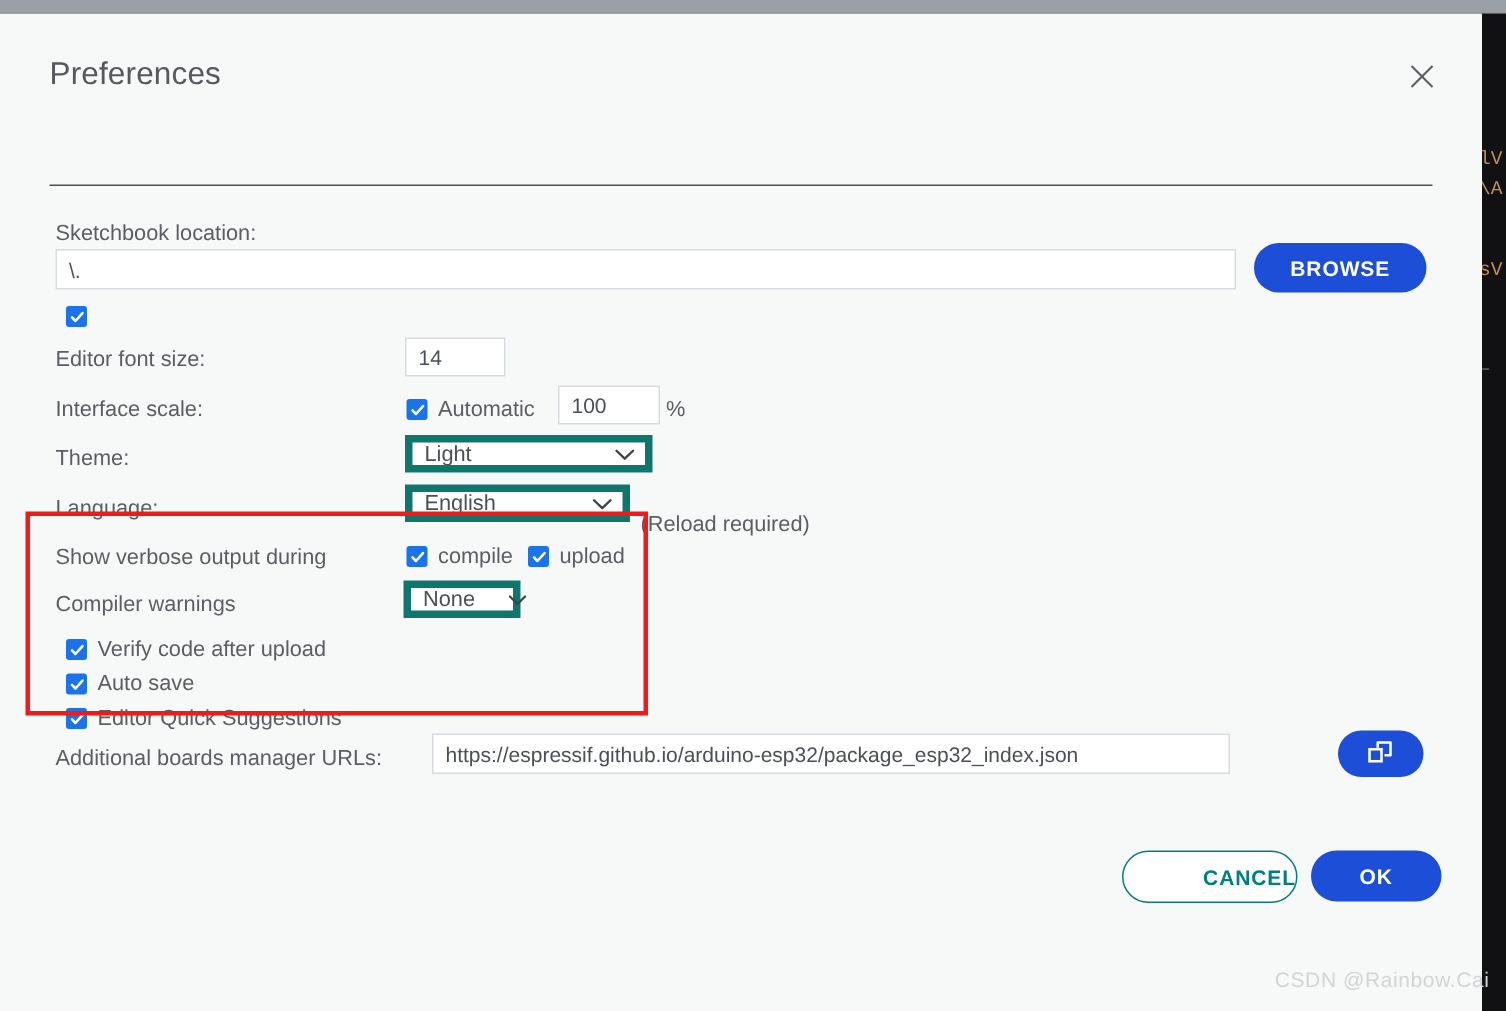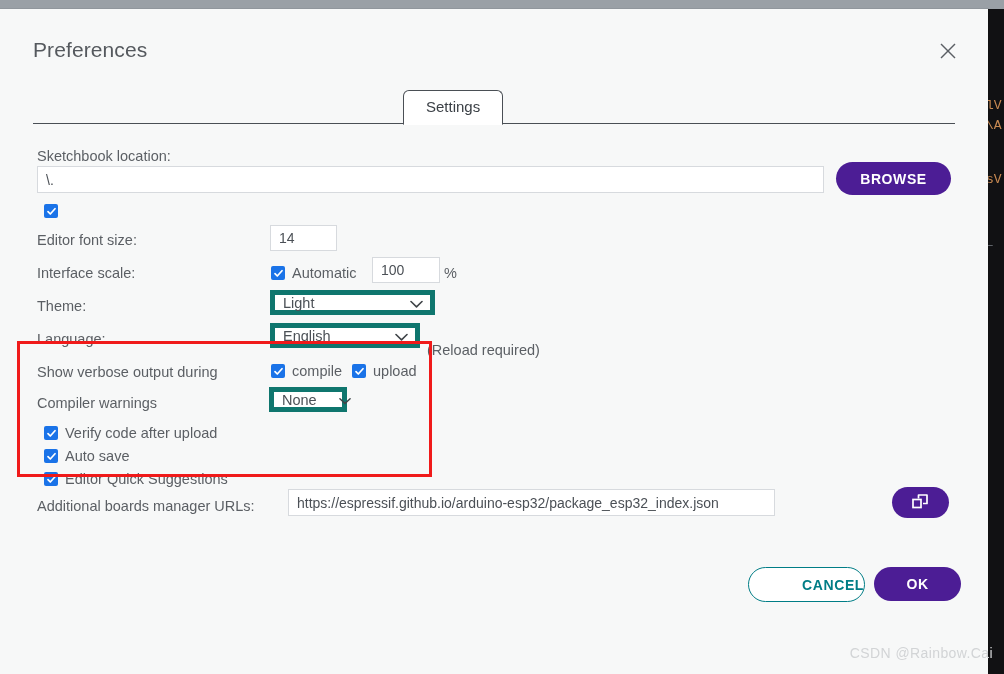--- a/index.html
+++ b/index.html
@@ -197,21 +197,21 @@
     color: #4b5056;
     cursor: pointer;
   }
   .chev {
     margin-left: 10px;
     display: block;
   }
 
   
   .btn-teal {
-    background: #4c1d95;
+    background: #1d4ed8;
     color: #ffffff;
     border: none;
     border-radius: 999px;
     font-size: 14px;
     font-weight: bold;
     letter-spacing: .6px;
     display: flex;
     align-items: center;
     justify-content: center;
     cursor: pointer;
@@ -272,23 +272,20 @@
         <svg width="18" height="18" viewBox="0 0 18 18">
           <line x1="2" y1="2" x2="16" y2="16" stroke="#5b5f64" stroke-width="1.4"></line>
           <line x1="16" y1="2" x2="2" y2="16" stroke="#5b5f64" stroke-width="1.4"></line>
         </svg>
       </span>
     </div>
 
     <div class="tabbar">
       <div class="tab-rule"></div>
       <div class="tabs">
-        <div class="tab active">
-          <span>Settings</span>
-        </div>
       </div>
     </div>
 
     <div class="form">
 
       <div class="row" style="top:8px; left:37px;">
         <span class="lbl">Sketchbook location:</span>
       </div>
 
       <div class="txtfield" style="position:absolute; top:29px; left:37px; width:787px; height:27px;">
@@ -414,21 +411,21 @@
           <svg width="11" height="11" viewBox="0 0 11 11">
             <polyline points="2,5.6 4.3,8 9,2.7" fill="none" stroke="#ffffff" stroke-width="1.7" stroke-linecap="round" stroke-linejoin="round"></polyline>
           </svg>
         </span>
         <span class="cbx-label">Editor Quick Suggestions</span>
       </div>
 
       <div class="row" style="top:358px; left:37px;">
         <span class="lbl">Additional boards manager URLs:</span>
       </div>
-      <div class="txtfield" style="position:absolute; top:352px; left:288px; width:487px; height:27px;">
+      <div class="txtfield" style="position:absolute; top:352px; left:288px; width:532px; height:27px;">
         <span>https://espressif.github.io/arduino-esp32/package_esp32_index.json</span>
       </div>
       <div class="btn-teal" style="position:absolute; top:350px; left:892px; width:57px; height:31px;">
         <span>
           <svg width="19" height="19" viewBox="0 0 19 19">
             <rect x="2" y="7.5" width="8" height="8" fill="none" stroke="#ffffff" stroke-width="1.7"></rect>
             <path d="M7.5 6.5 V3 H16 V11.5 H12" fill="none" stroke="#ffffff" stroke-width="1.7" stroke-linejoin="round"></path>
           </svg>
         </span>
       </div>

